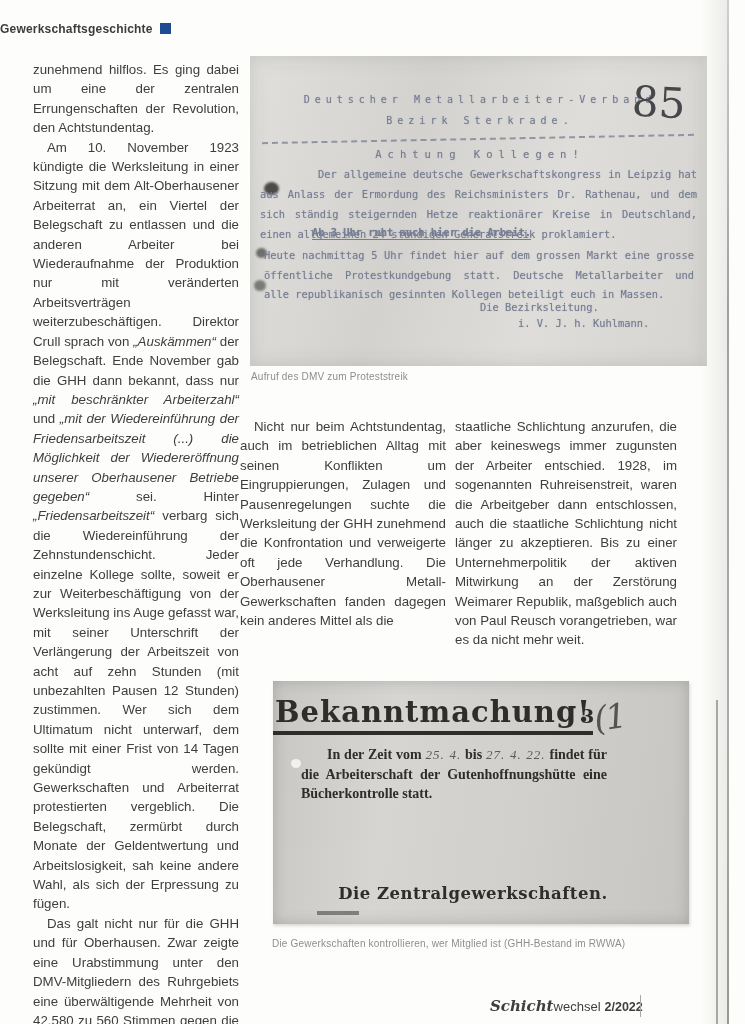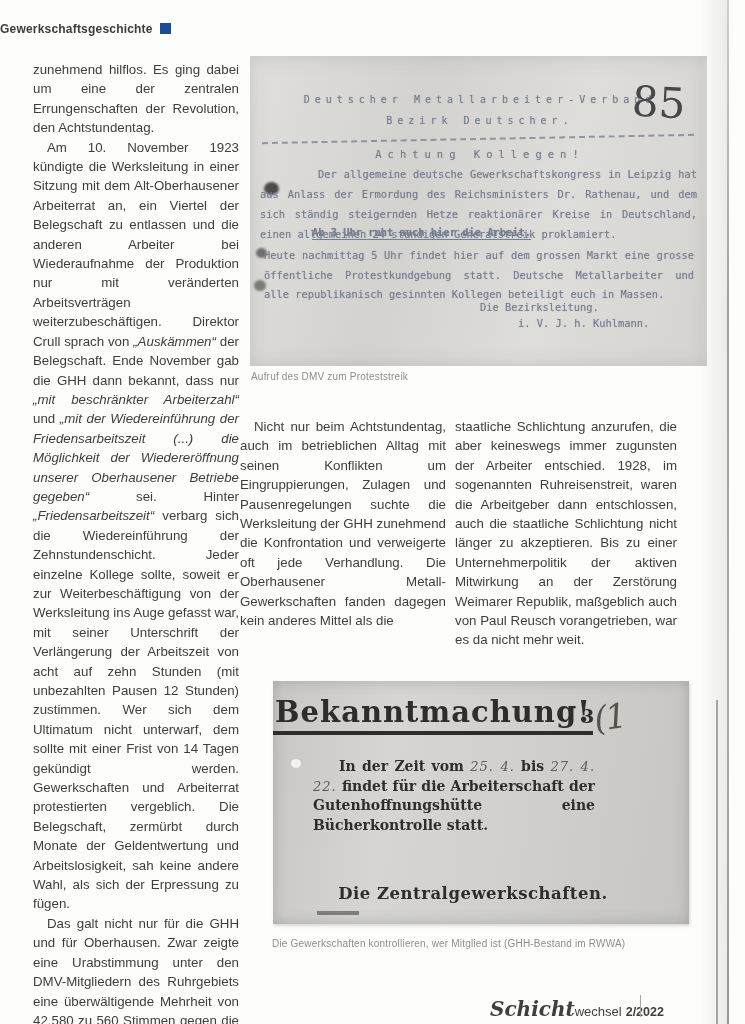--- a/index.html
+++ b/index.html
@@ -60,34 +60,34 @@
           box-shadow:inset 0 0 14px rgba(90,90,85,.3), 1px 2px 3px rgba(0,0,0,.15);
           font-family:"DejaVu Serif",serif;color:#2f2d2a;}
   .p-title{position:absolute;left:0;top:14px;width:320px;text-align:center;}
   .p-title .tt{font-size:29px;font-weight:bold;letter-spacing:1px;
                border-bottom:4px solid #2f2d2a;padding:0 2px 2px 2px;}
   .p-mark{position:absolute;left:308px;top:16px;font-size:19px;font-weight:bold;}
   .p-mark .hand{font-size:34px;font-weight:normal;font-style:italic;color:#56534f;
                 letter-spacing:-2px;display:inline-block;transform:rotate(-8deg);vertical-align:-6px;}
   .p-body{position:absolute;left:28px;top:64px;width:306px;font-size:14px;font-weight:bold;
           line-height:19.5px;text-align:justify;}
-  .p-body p{margin:12px;}
+  .p-body p{margin:0;font-family:Liberation Serif, serif;}
   .p-body p.ind{text-indent:26px;}
   .p-date{font-weight:normal;font-style:italic;color:#5c5a57;letter-spacing:1px;font-size:13px;}
   .p-sig{position:absolute;left:60px;top:203px;width:280px;text-align:center;
          font-size:16.5px;font-weight:bold;letter-spacing:.5px;}
   .p-fine{position:absolute;left:44px;top:230px;width:42px;height:4px;background:#3c3c3a;
           opacity:.55;filter:blur(.4px);}
   .p-hole{position:absolute;left:18px;top:78px;width:10px;height:9px;border-radius:50%;
           background:#f2f1ee;filter:blur(.6px);}
 
   
   .footer{position:absolute;left:0;top:995px;width:745px;height:24px;font-size:13px;color:#3f3f3f;}
   .f-brand{position:absolute;left:490px;top:2px;}
-  .f-script{font-family:"DejaVu Serif",serif;font-style:italic;font-weight:bold;font-size:20px;margin-top:11px;}
+  .f-script{font-family:"DejaVu Serif",serif;font-style:italic;font-weight:bold;font-size:15px;margin-top:11px;}
   .f-rest{font-size:13px;color:#3f3f3f;}
   .f-issue{font-weight:bold;font-size:12.5px;margin-left:4px;}
   .f-div{position:absolute;left:640px;top:0;width:1px;height:22px;background:#a9a9a7;}
   .f-page{position:absolute;left:662px;top:2px;font-size:13px;color:#4c4c4a;margin-top:37px;}
 
   
   .edge1{position:absolute;left:727px;top:0;width:2px;height:1024px;
          background:linear-gradient(#c6c6c4,#90908e 30%,#9c9c9a 70%,#86867f);opacity:.85;}
   .edge2{position:absolute;left:716px;top:700px;width:1.5px;height:324px;background:#92928f;opacity:.8;}
   .edge-fade{position:absolute;left:700px;top:0;width:27px;height:1024px;
@@ -112,21 +112,21 @@
     </div>
   <div class="col col-right">
       <p><span>staatliche Schlichtung anzurufen, die aber keineswegs immer zugunsten der Arbeiter entschied. 1928, im sogenannten Ruhreisenstreit, waren die Arbeitgeber dann entschlossen, auch die staatliche Schlichtung nicht länger zu akzeptieren. Bis zu einer Unternehmerpolitik der aktiven Mitwirkung an der Zerstörung Weimarer Republik, maßgeblich auch von Paul Reusch vorangetrieben, war es da nicht mehr weit.</span></p>
     </div>
 
   <div class="photo1">
     <span class="dot dot1"></span>
     <span class="dot dot2"></span>
     <span class="dot dot3"></span>
     <div class="typed t-head1">Deutscher Metallarbeiter-Verband</div>
-    <div class="typed t-head2">Bezirk Deutscher.</div>
+    <div class="typed t-head2">Bezirk Sterkrade.</div>
     <div class="t-num">85</div>
     <div class="t-chain"></div>
     <div class="typed t-salut">Achtung Kollegen!</div>
     <div class="typed t-body1">Der allgemeine deutsche Gewerkschaftskongress in Leipzig hat aus Anlass der Ermordung des Reichsministers Dr. Rathenau, und dem sich ständig steigernden Hetze reaktionärer Kreise in Deutschland, einen allgemeinen 24 stündigen Generalstreik proklamiert.</div>
     <div class="typed t-under">Ab 3 Uhr ruht auch hier die Arbeit.</div>
     <div class="typed t-body2">Heute nachmittag 5 Uhr findet hier auf dem grossen Markt eine grosse öffentliche Protestkundgebung statt. Deutsche Metallarbeiter und alle republikanisch gesinnten Kollegen beteiligt euch in Massen.</div>
     <div class="typed t-sig1">Die Bezirksleitung.</div>
     <div class="typed t-sig2">i. V. J. h. Kuhlmann.</div>
   </div>
   <div class="caption caption1">Aufruf des DMV zum Proteststreik</div>

